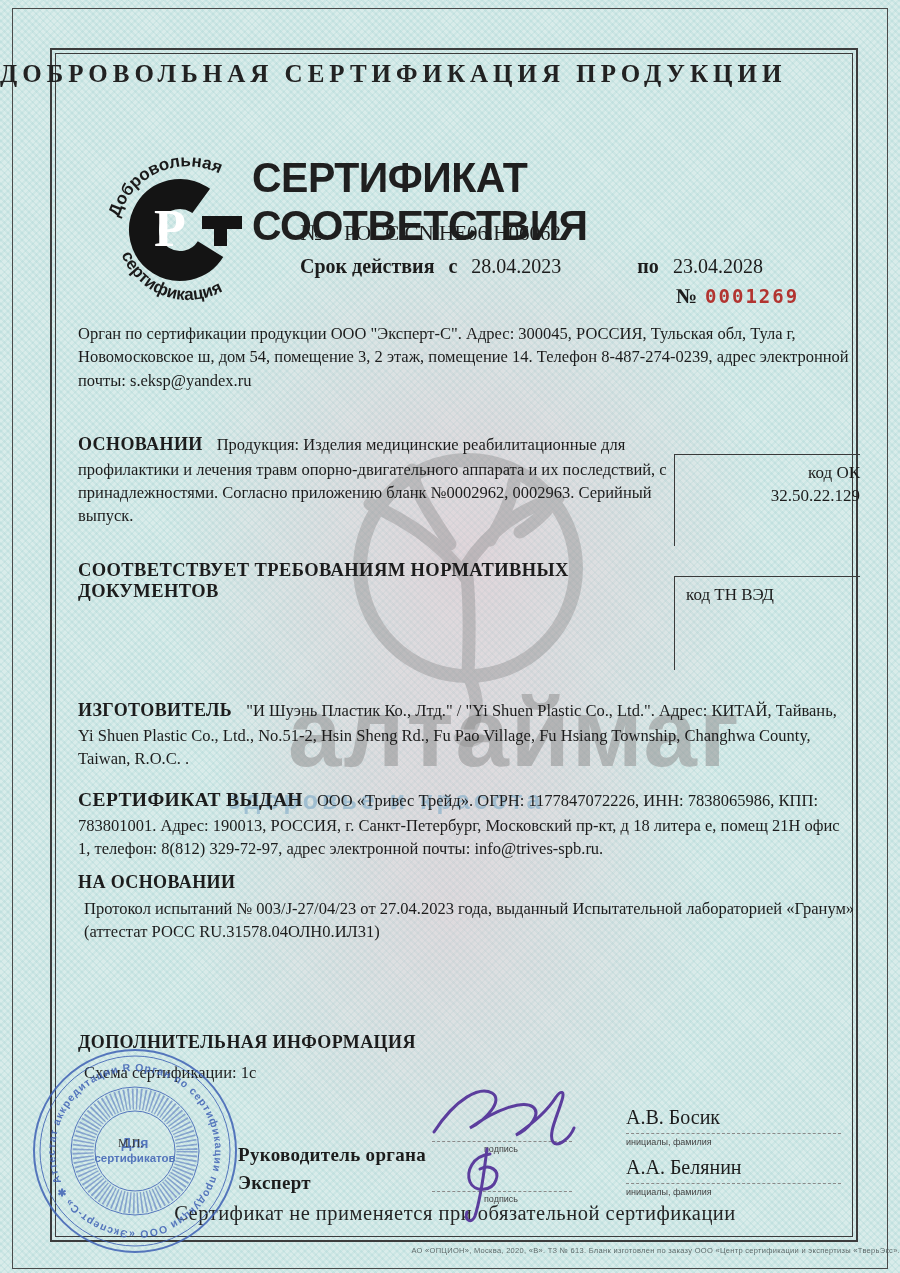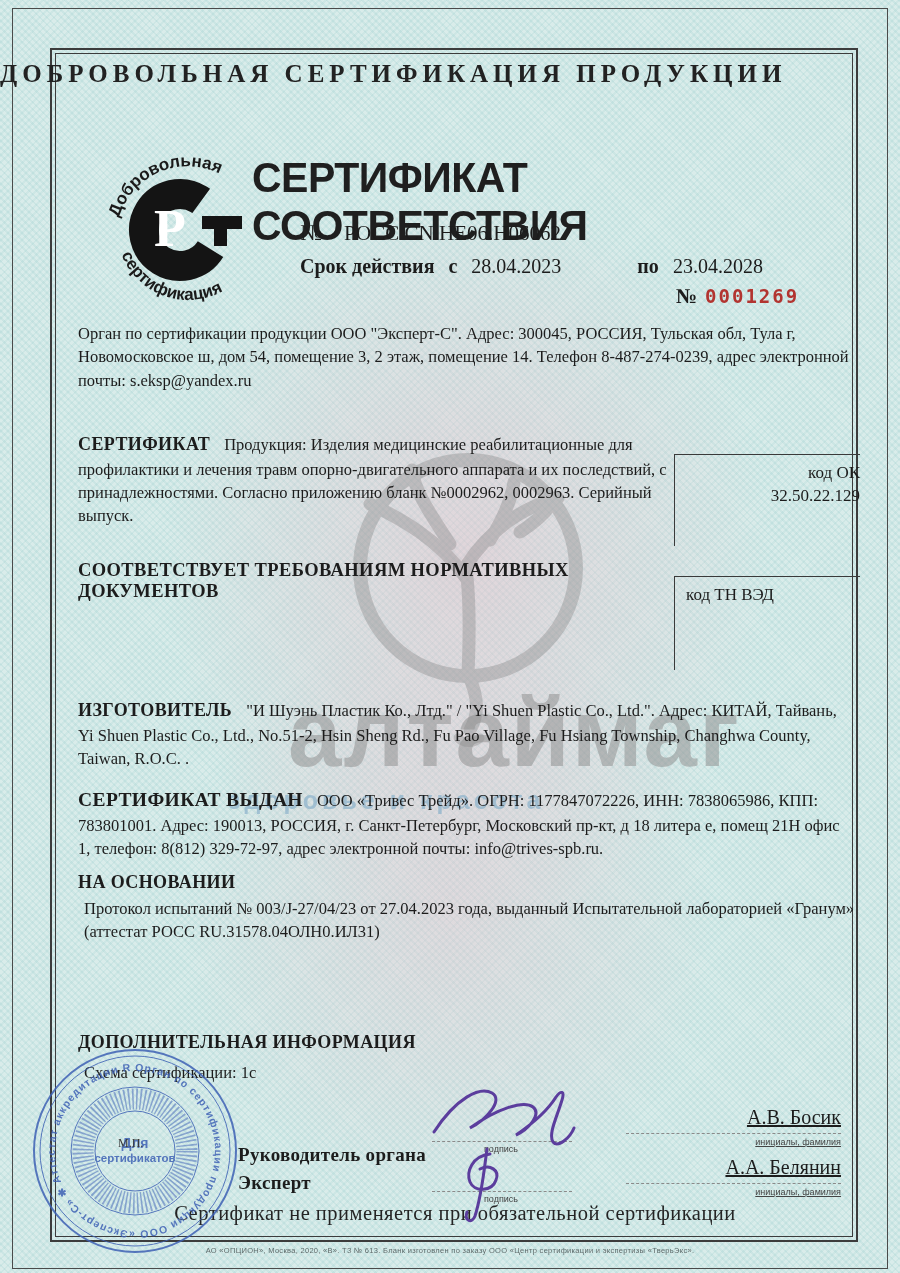--- a/index.html
+++ b/index.html
@@ -52,34 +52,34 @@
   .content{position:relative;z-index:1;}
   .sig-role{font-weight:bold;font-size:19px;letter-spacing:.3px;}
   .role-head{top:1122px;left:238px;margin-top:22px;}
   .role-expert{top:1172px;left:238px;}
   .sigline{border-bottom:1.6px dashed #8a8a8a;}
   .sigline1{top:1141px;left:432px;width:140px;}
   .sigline2{top:1191px;left:432px;width:140px;}
   .sig-cap{font-family:"Liberation Sans",sans-serif;font-size:9px;color:#444;}
   .cap1{top:1144px;left:484px;}
   .cap2{top:1194px;left:484px;}
-  .namecol{width:215px;text-align:right;text-decoration:underline;}
+  .namecol{width:215px;text-align:left;}
   .name1{top:1106px;left:626px;font-size:20px;}
   .nameline1{top:1133px;left:626px;width:215px;}
   .namecap1{top:1137px;left:626px;}
   .name2{top:1156px;left:626px;font-size:20px;}
   .nameline2{top:1183px;left:626px;width:215px;}
   .namecap2{top:1187px;left:626px;}
   .mp{top:1136px;left:118px;font-size:12px;color:#3a3a3a;z-index:3;}
   .stamp{top:1042px;left:26px;z-index:2;opacity:.85;}
   .sig-svg{z-index:2;}
   .sig1{top:1082px;left:428px;}
   .sig2{top:1146px;left:456px;}
   .footer-note{top:1202px;left:60px;width:790px;text-align:center;font-size:20.5px;letter-spacing:.5px;color:#242424;}
-  .fine-print{top:1246px;left:0;width:100%;text-align:center;font-family:"Liberation Sans",sans-serif;font-size:7.5px;color:#5e6a6a;letter-spacing:.3px;}
+  .fine-print{top:1246px;left:0;width:100%;text-align:right;font-family:"Liberation Sans",sans-serif;font-size:7.5px;color:#5e6a6a;letter-spacing:.3px;}
 </style>
 </head>
 <body>
 
 <div class="page">
   <div class="outer-border"></div>
 
   <svg class="abs wm-tree" width="280" height="300" viewBox="0 0 280 300">
     <g fill="none" stroke="#7e7e7e" stroke-width="13" stroke-linecap="round">
       <circle cx="138" cy="120" r="108" stroke-width="14"></circle>
@@ -132,21 +132,21 @@
 
     <div class="abs blankno">
       <span class="nosign">№</span><span class="red">0001269</span>
     </div>
 
     <div class="abs org-sec">
       <p class="para org-text">Орган по сертификации продукции ООО "Эксперт-С". Адрес: 300045, РОССИЯ, Тульская обл, Тула г, Новомосковское ш, дом 54, помещение 3, 2 этаж, помещение 14. Телефон 8-487-274-0239, адрес электронной почты: s.eksp@yandex.ru</p>
     </div>
 
     <div class="abs product-sec">
-      <p class="para"><span class="sec-label">СЕРТИФИКАТ</span><span>Продукция: Изделия медицинские реабилитационные для профилактики и лечения травм опорно-двигательного аппарата и их последствий, с принадлежностями. Согласно приложению бланк №0002962, 0002963. Серийный выпуск.</span></p>
+      <p class="para"><span class="sec-label">ОСНОВАНИИ</span><span>Продукция: Изделия медицинские реабилитационные для профилактики и лечения травм опорно-двигательного аппарата и их последствий, с принадлежностями. Согласно приложению бланк №0002962, 0002963. Серийный выпуск.</span></p>
     </div>
 
     <div class="abs okbox code-box">
       <div>код ОК</div>
       <div>32.50.22.129</div>
     </div>
 
     <div class="abs conf-sec">
       <div class="sec-label">СООТВЕТСТВУЕТ ТРЕБОВАНИЯМ НОРМАТИВНЫХ ДОКУМЕНТОВ</div>
     </div>

